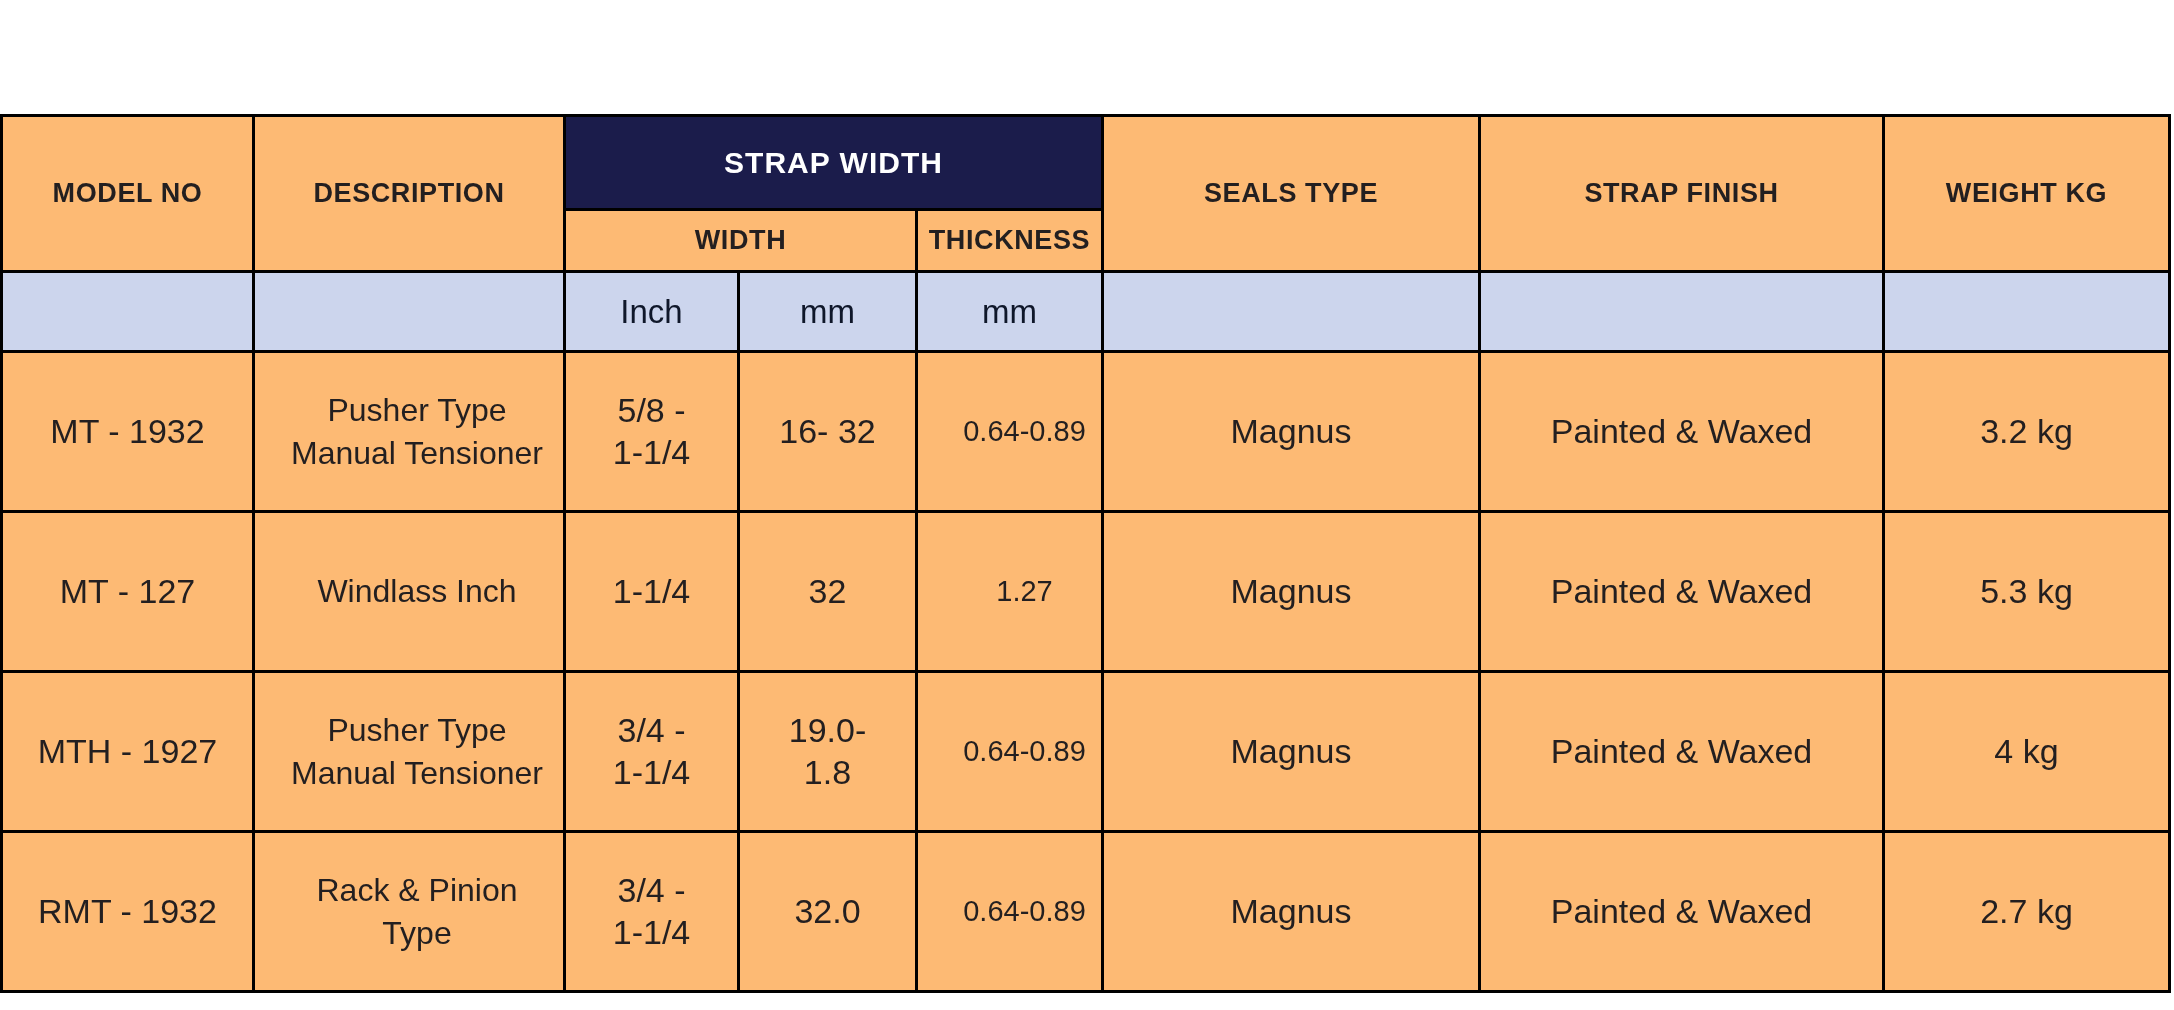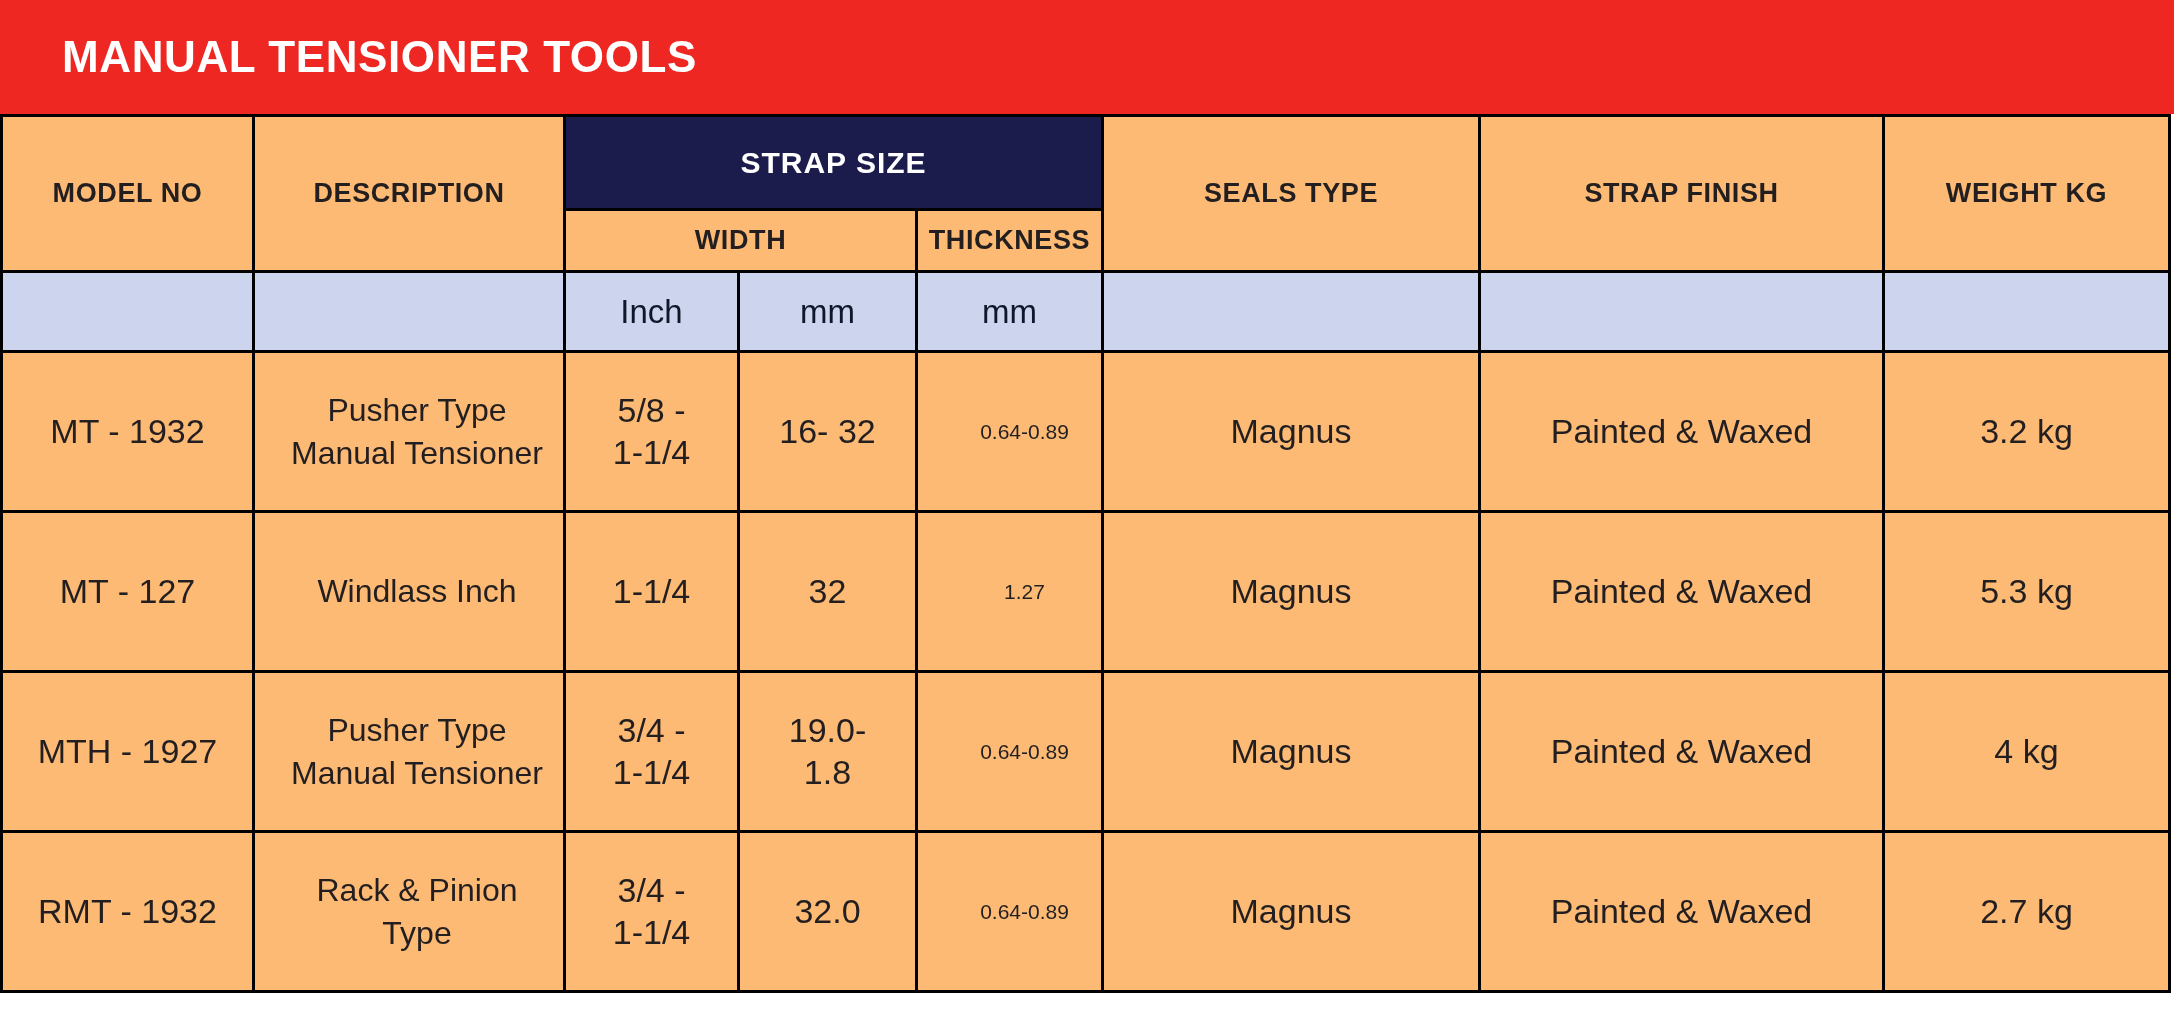--- a/index.html
+++ b/index.html
@@ -112,62 +112,59 @@
     height: 160px;
     line-height: 1.22;
   }
   .body-row td.desc {
     font-size: 32px;
     text-align: center;
     padding-left: 26px;
     line-height: 1.34;
   }
   .body-row td.small-num {
-    font-size: 21px;
+    font-size: 29px;
     padding-left: 40px;
   }
   .cell-line { display: block; }
 
   
   col.c-model     { width: 252px; }
   col.c-desc      { width: 311px; }
   col.c-inch      { width: 174px; }
   col.c-mm        { width: 178px; }
   col.c-thick     { width: 186px; }
   col.c-seals     { width: 377px; }
   col.c-finish    { width: 404px; }
   col.c-weight    { width: 286px; }
 </style>
 </head>
 <body>
 
 <div class="sheet">
 
-  <div class="banner">
-    <div class="banner-title">MANUAL TENSIONER TOOLS</div>
-  </div>
 
   <div class="table-wrap">
     <table class="spec">
       <colgroup>
         <col class="c-model">
         <col class="c-desc">
         <col class="c-inch">
         <col class="c-mm">
         <col class="c-thick">
         <col class="c-seals">
         <col class="c-finish">
         <col class="c-weight">
       </colgroup>
 
       <thead>
         <tr>
           <th class="hdr" rowspan="2">MODEL NO</th>
           <th class="hdr" rowspan="2">DESCRIPTION</th>
-          <th class="hdr-strap" colspan="3">STRAP SIZE</th>
+          <th class="hdr-strap" colspan="3">STRAP WIDTH</th>
           <th class="hdr" rowspan="2">SEALS TYPE</th>
           <th class="hdr" rowspan="2">STRAP FINISH</th>
           <th class="hdr" rowspan="2">WEIGHT KG</th>
         </tr>
         <tr>
           <th class="hdr-sub" colspan="2">WIDTH</th>
           <th class="hdr-sub">THICKNESS</th>
         </tr>
       </thead>
 

